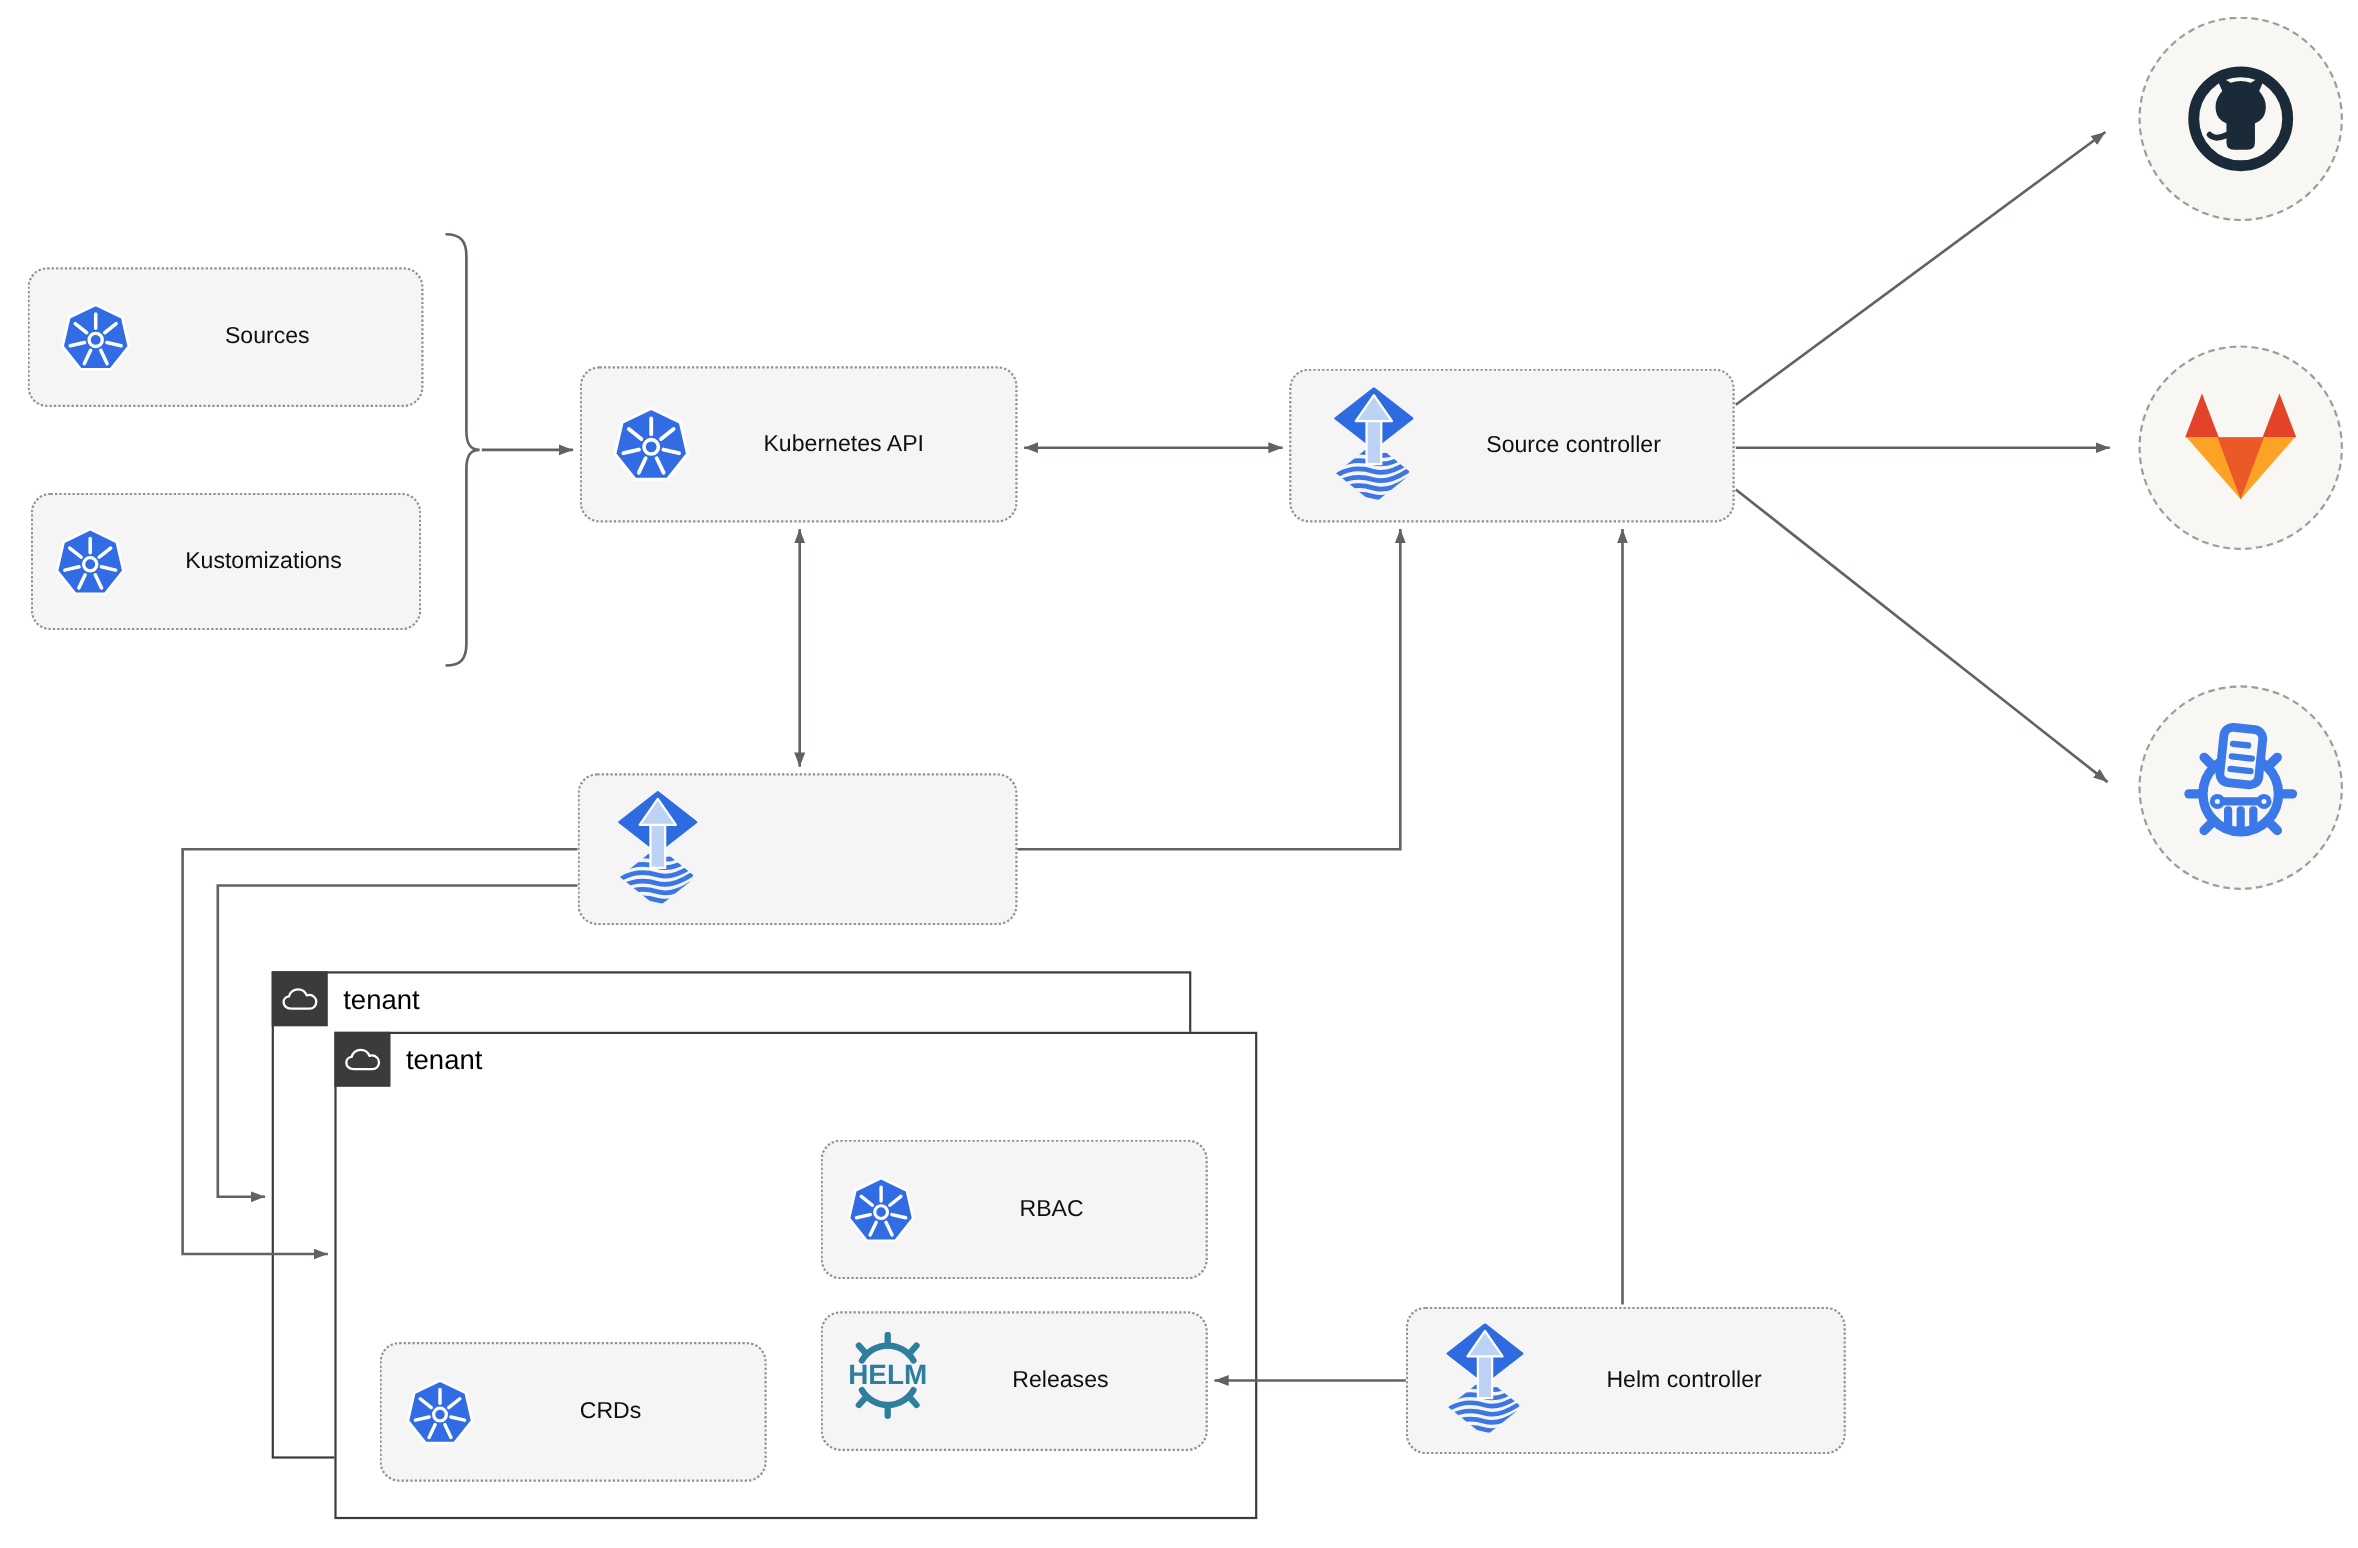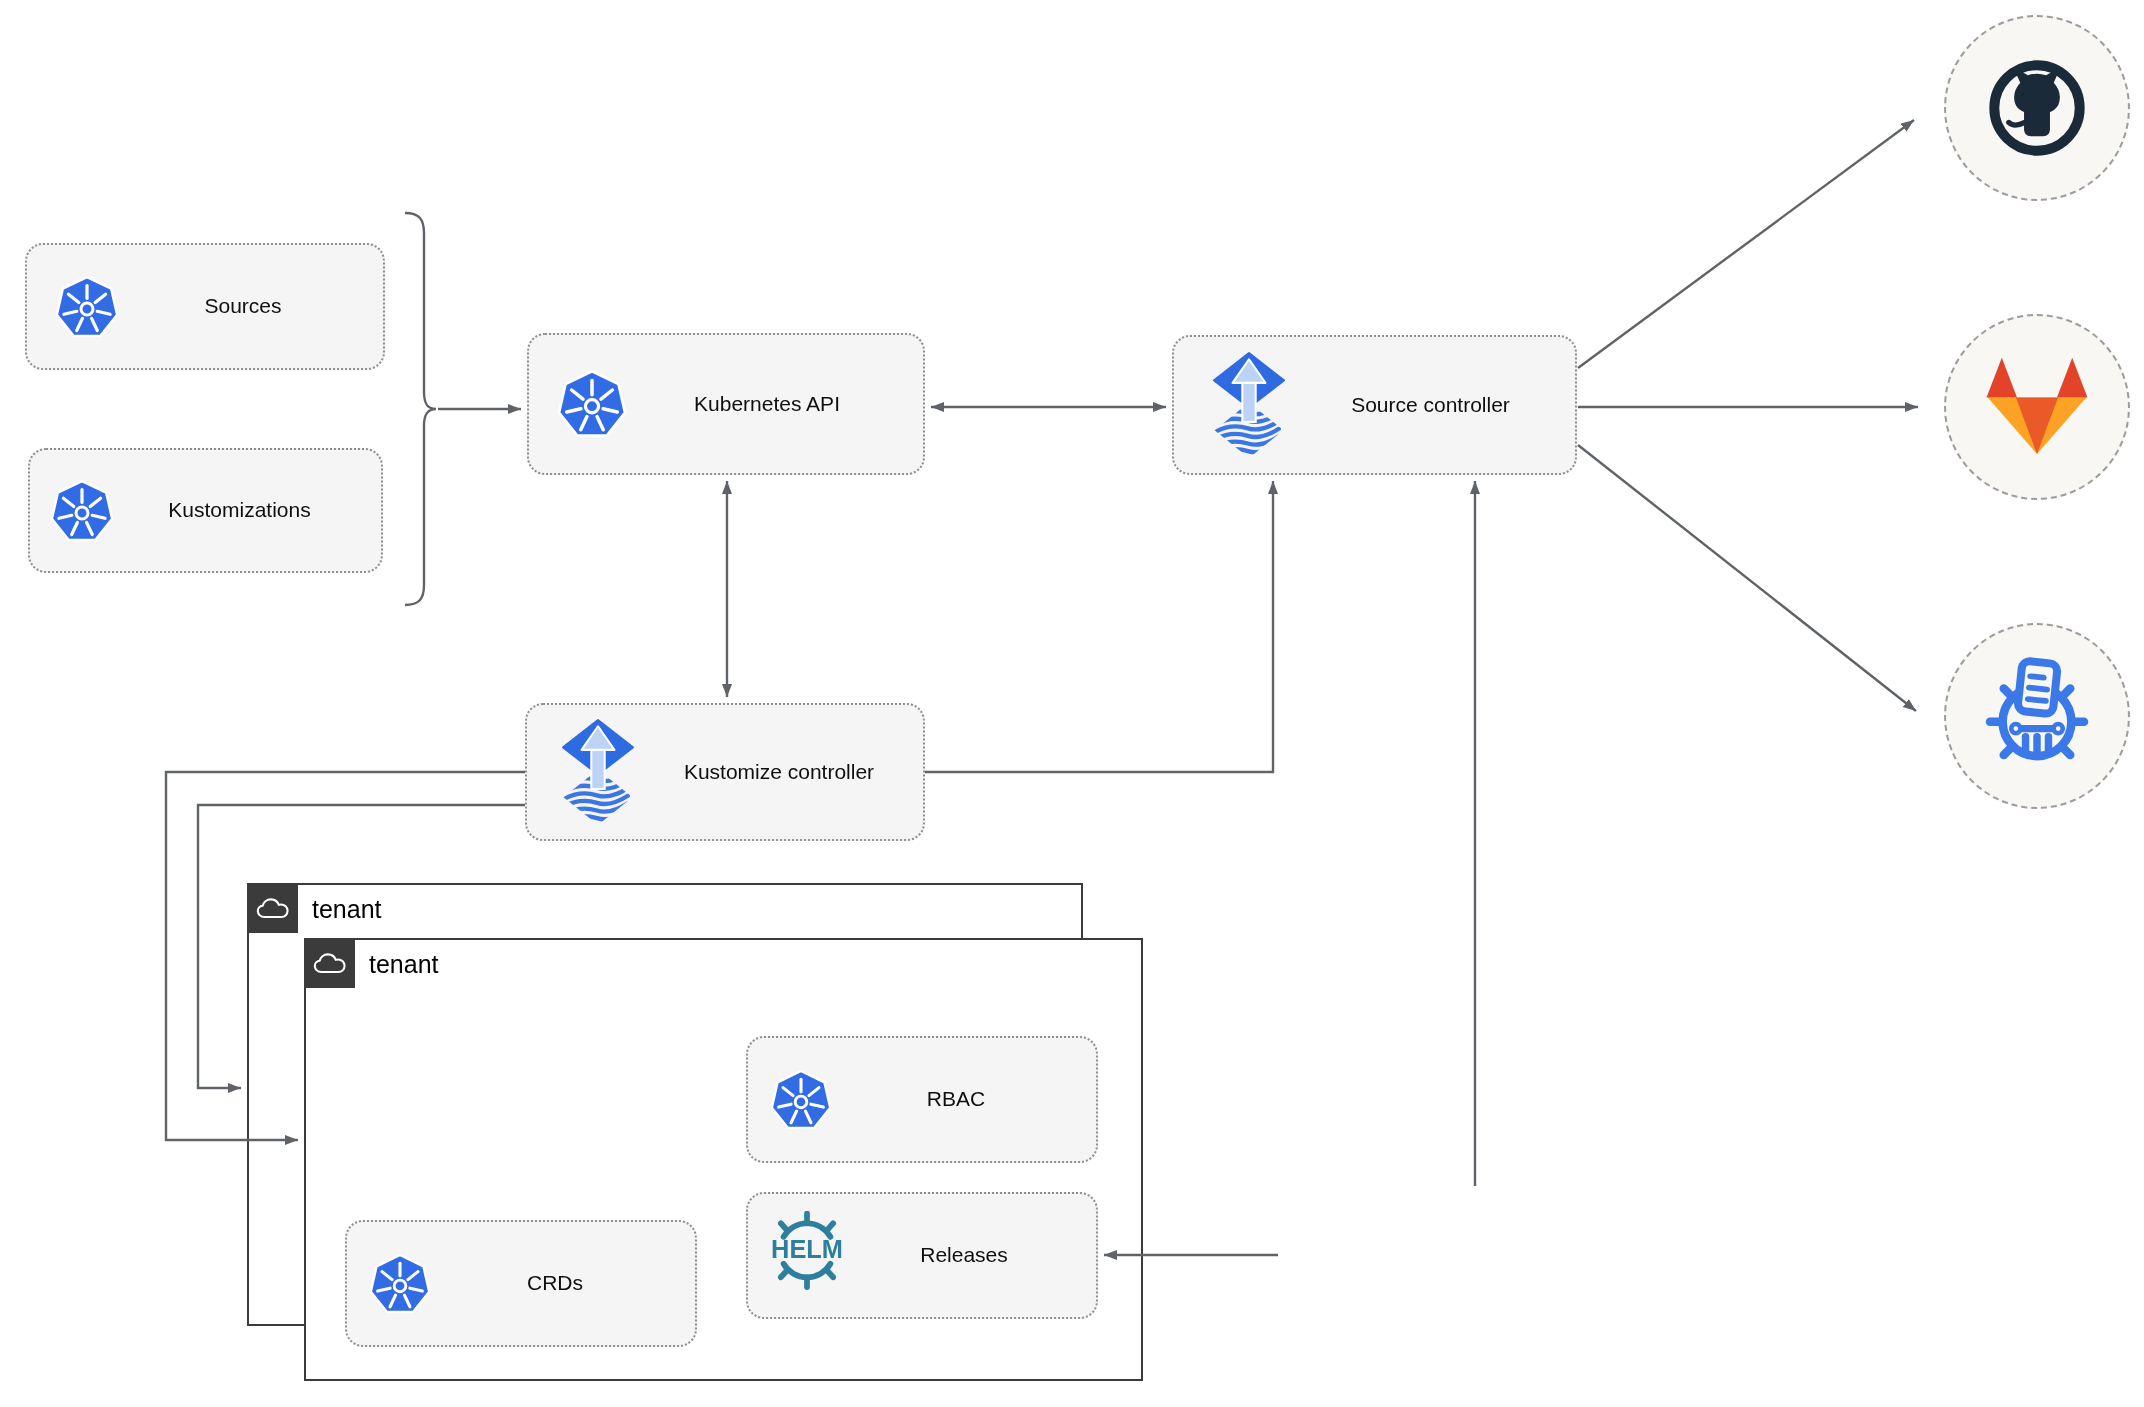--- a/index.html
+++ b/index.html
@@ -150,23 +150,30 @@
     </span>
     <span class="node-label">Source controller</span>
   </div>
 
   <div class="node node--controller" style="left:525px;top:703px;width:400px;height:138px;">
     <span class="node-icon" style="margin-left:34px;">
       <svg width="74" height="107" viewBox="0 0 72 104">
           <use href="#flux-icon-g"></use>
         </svg>
     </span>
-    <span class="node-label">Kustomize controller</span>
-  </div>
-
+  </div>
+
+  <div class="node node--controller" style="left:1278px;top:1188px;width:400px;height:134px;z-index:6;">
+    <span class="node-icon" style="margin-left:34px;">
+      <svg width="72" height="104" viewBox="0 0 72 104">
+          <use href="#flux-icon-g"></use>
+        </svg>
+    </span>
+    <span class="node-label">Helm controller</span>
+  </div>
 
 
   <div class="node" style="left:746px;top:1036px;width:352px;height:127px;z-index:5;">
     <span class="node-icon" style="margin-left:22px;">
       <svg width="62" height="60" viewBox="0 0 64 62">
           <use href="#k8s-icon"></use>
         </svg>
     </span>
     <span class="node-label">RBAC</span>
   </div>

